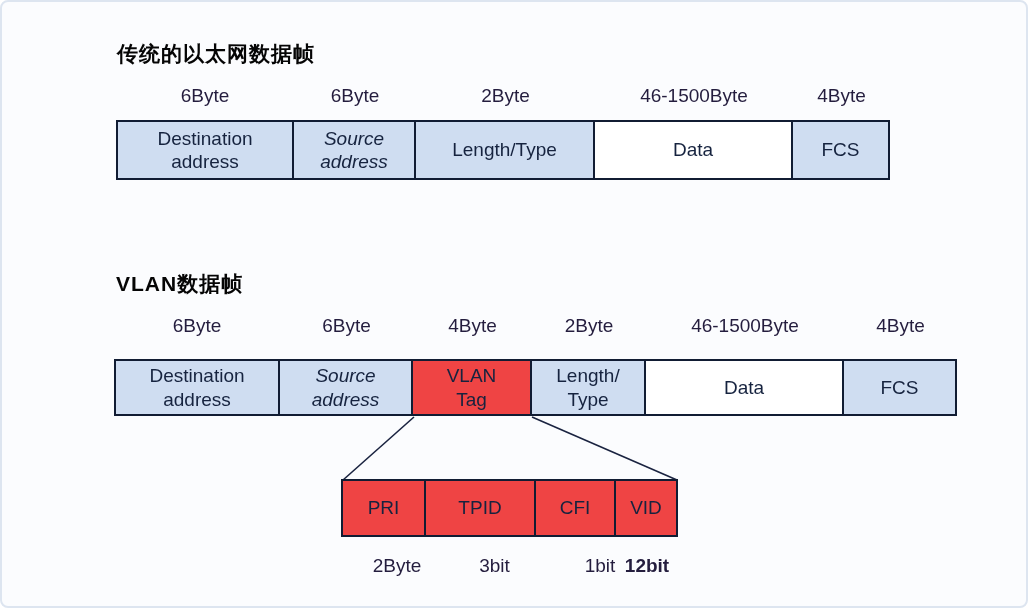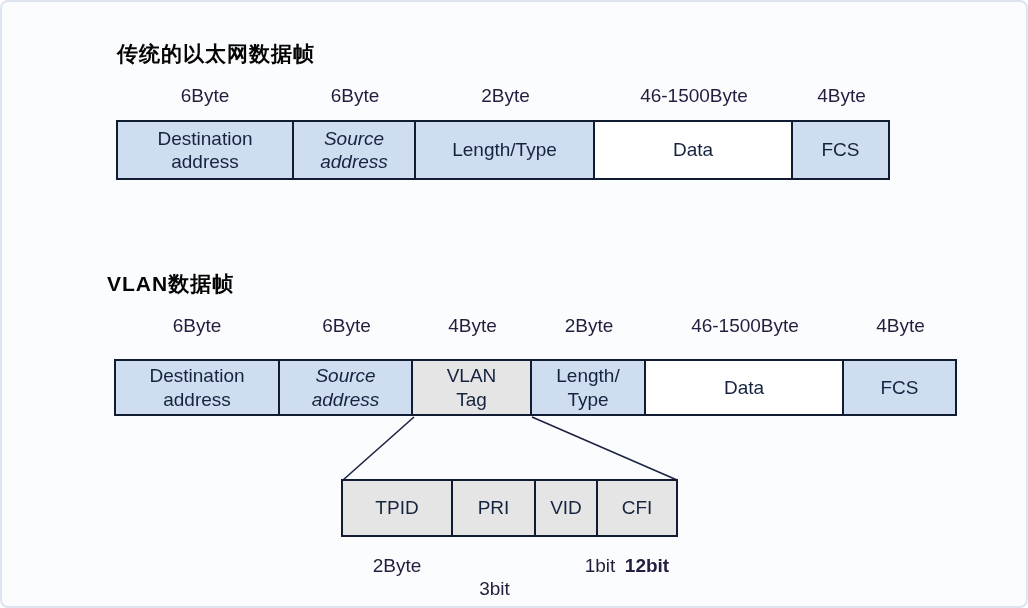--- a/index.html
+++ b/index.html
@@ -42,21 +42,21 @@
     justify-content:center;
     text-align:center;
     font-size:19px;
     color:#16233f;
     line-height:1.22;
   }
   .cell + .cell{margin-left:-2px;}
   .cell span{display:inline-block; overflow-wrap:break-word;}
   .light{background:#cfddf1;}
   .white{background:#ffffff;}
-  .tag{background:#e5e5e5;}
+  .tag{background:#ef4444;}
   .mw60 span{max-width:60px;}
   .mw70 span{max-width:72px;}
   .mw100 span{max-width:100px;font-style:italic;}
   .mw130 span{max-width:132px;}
   .lines-overlay{
     position:absolute;left:0;top:0;width:1028px;height:608px;
     pointer-events:none;
   }
 </style>
 </head>
@@ -83,21 +83,21 @@
         <span>Length/Type</span>
       </div>
     <div class="cell white" style="width:200px;">
         <span>Data</span>
       </div>
     <div class="cell light" style="width:99px;">
         <span>FCS</span>
       </div>
   </div>
 
-  <div class="title" style="left:105px;top:268px;">VLAN数据帧</div>
+  <div class="title" style="left:114px;top:268px;">VLAN数据帧</div>
 
   <div class="size-label" style="left:112px;top:313px;width:166px;">6Byte</div>
   <div class="size-label" style="left:278px;top:313px;width:133px;">6Byte</div>
   <div class="size-label" style="left:411px;top:313px;width:119px;">4Byte</div>
   <div class="size-label" style="left:530px;top:313px;width:114px;">2Byte</div>
   <div class="size-label" style="left:644px;top:313px;width:198px;">46-1500Byte</div>
   <div class="size-label" style="left:842px;top:313px;width:113px;">4Byte</div>
 
   <div class="frame-row" style="left:112px;top:357px;height:57px;">
     <div class="cell light mw130" style="width:166px;">
@@ -119,32 +119,32 @@
         <span>FCS</span>
       </div>
   </div>
 
   <svg class="lines-overlay" viewBox="0 0 1028 608">
     <line x1="412" y1="415" x2="341" y2="478" stroke="#1a2340" stroke-width="1.6"></line>
     <line x1="530" y1="415" x2="675" y2="478" stroke="#1a2340" stroke-width="1.6"></line>
   </svg>
 
   <div class="frame-row" style="left:339px;top:477px;height:58px;">
+    <div class="cell tag" style="width:85px;">
+        <span>PRI</span>
+      </div>
     <div class="cell tag" style="width:112px;">
         <span>TPID</span>
       </div>
-    <div class="cell tag" style="width:85px;">
-        <span>PRI</span>
+    <div class="cell tag" style="width:82px;">
+        <span>CFI</span>
       </div>
     <div class="cell tag" style="width:64px;">
         <span>VID</span>
       </div>
-    <div class="cell tag" style="width:82px;">
-        <span>CFI</span>
-      </div>
   </div>
 
   <div class="size-label" style="left:339px;top:553px;width:112px;">2Byte</div>
-  <div class="size-label" style="left:451px;top:576px;width:83px;">3bit</div>
+  <div class="size-label" style="left:451px;top:553px;width:83px;">3bit</div>
   <div class="size-label" style="left:558px;top:553px;width:80px;">1bit</div>
   <div class="size-label" style="left:614px;top:553px;width:62px;font-weight:bold;">12bit</div>
 
 </div>
 
 </body></html>

